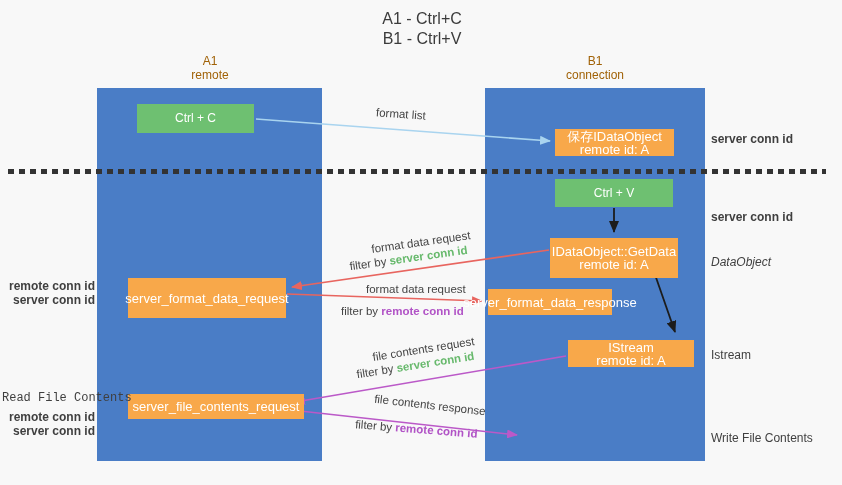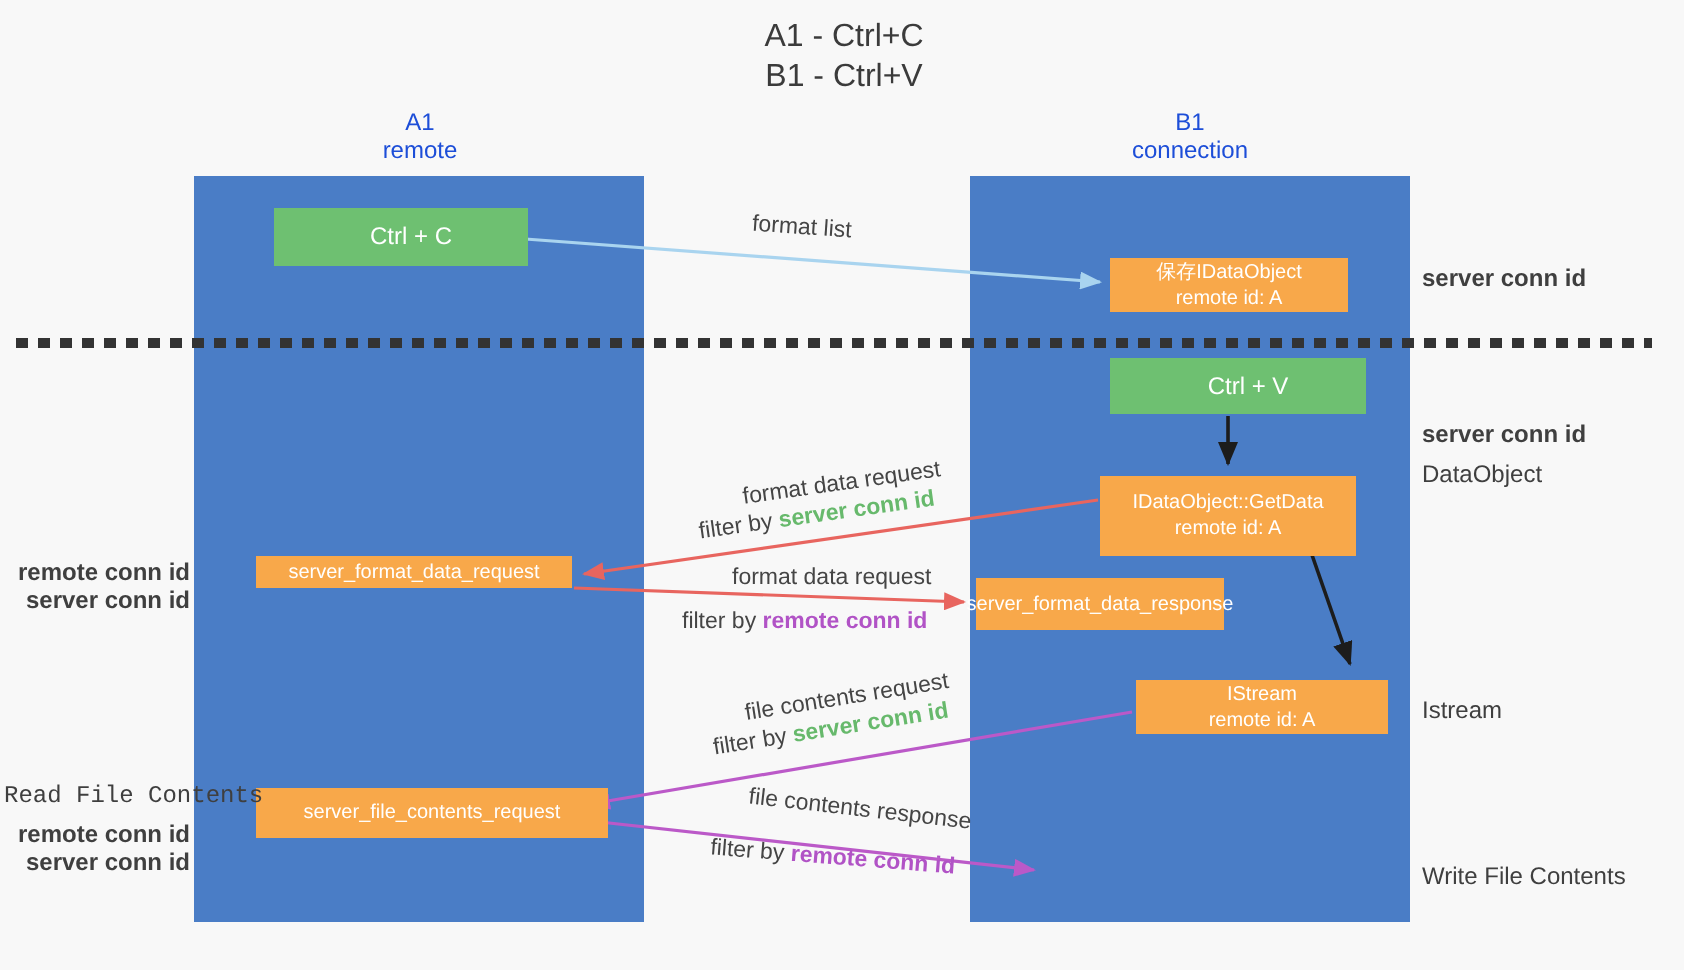--- a/index.html
+++ b/index.html
@@ -2,34 +2,34 @@
 <html><head>
 <meta charset="utf-8">
 <style>
   html,body { margin:0; padding:0; background:#f8f8f8; font-family:"Liberation Sans",sans-serif; }
   .canvas { position:relative; width:842px; height:485px; background:#f8f8f8; overflow:hidden; }
 
   .title { position:absolute; top:9px; left:0; right:30px; text-align:center;
            font-size:16px; color:#3b3b3b; line-height:20px; z-index:5;padding-left:32px; }
 
   .lane-header { position:absolute; width:120px; text-align:center; font-size:12px;
-                 color:#1d4ed8; line-height:14px; z-index:5; }
+                 color:#a16207; line-height:14px; z-index:5; }
 
   .lane { position:absolute; top:88px; height:373px; background:#4a7dc6; z-index:1; }
   .lane-a { left:97px;  width:225px; }
   .lane-b { left:485px; width:220px; }
 
   .separator { position:absolute; left:8px; top:169px; width:818px; height:5px; z-index:2;
                background:repeating-linear-gradient(to right,#333 0 6px,transparent 6px 11px); }
 
   .node { position:absolute; display:flex; flex-direction:column; align-items:center;
           justify-content:center; color:#ffffff; font-size:12px; text-align:center;
           line-height:13px; white-space:nowrap; z-index:3; }
-  .node.small { font-size:10px; }
-  .green  { background:#6ec071;padding-left:10px; }
+  .node.small { font-size:13px; }
+  .green  { background:#6ec071; }
   .orange { background:#f8a84a; }
 
   .arrows { position:absolute; left:0; top:0; z-index:2; pointer-events:none; }
 
   .lbl { position:absolute; font-size:11.5px; color:#454545; white-space:nowrap; z-index:4; }
   .bg { color:#67b96c; font-weight:bold; }
   .bp { color:#b153c6; font-weight:bold; }
   .side { position:absolute; font-size:12px; color:#3f3f3f; white-space:nowrap; z-index:4; }
   .side.right { left:711px; }
   .leftcol { left:2px; width:93px; text-align:right; }
@@ -93,21 +93,21 @@
 
   <div class="node green" style="left:555px; top:179px; width:118px; height:28px;">
     <div>Ctrl + V</div>
   </div>
 
   <div class="node orange small" style="left:550px; top:238px; width:128px; height:40px;">
     <div>IDataObject::GetData</div>
     <div>remote id: A</div>
   </div>
 
-  <div class="node orange small" style="left:128px; top:278px; width:158px; height:16px;">
+  <div class="node orange small" style="left:128px; top:278px; width:158px; height:40px;">
     <div>server_format_data_request</div>
   </div>
 
   <div class="node orange small" style="left:488px; top:289px; width:124px; height:26px;">
     <div>server_format_data_response</div>
   </div>
 
   <div class="node orange small" style="left:568px; top:340px; width:126px; height:27px;">
     <div>IStream</div>
     <div>remote id: A</div>
@@ -139,21 +139,21 @@
   </div>
 
   <div class="lbl" style="left:374px; top:399px; transform:rotate(6.5deg);">file contents response</div>
   <div class="lbl" style="left:355px; top:423px; transform:rotate(4.5deg);">
     <span>filter by</span>
     <span class="bp">remote conn id</span>
   </div>
 
   <div class="side right bg" style="top:132px; font-weight:bold;">server conn id</div>
   <div class="side right bg" style="top:210px; font-weight:bold;">server conn id</div>
-  <div class="side right" style="top:230px;">DataObject</div>
+  <div class="side right" style="top:255px;font-style:italic;">DataObject</div>
   <div class="side right" style="top:348px;">Istream</div>
   <div class="side right" style="top:431px;">Write File Contents</div>
 
   <div class="side leftcol bp" style="top:279px;">remote conn id</div>
   <div class="side leftcol bg" style="top:293px;">server conn id</div>
   <div class="side leftcol" style="top:391px;font-family:Liberation Mono, monospace;">Read File Contents</div>
   <div class="side leftcol bp" style="top:410px;">remote conn id</div>
   <div class="side leftcol bg" style="top:424px;">server conn id</div>
 
 </div>

